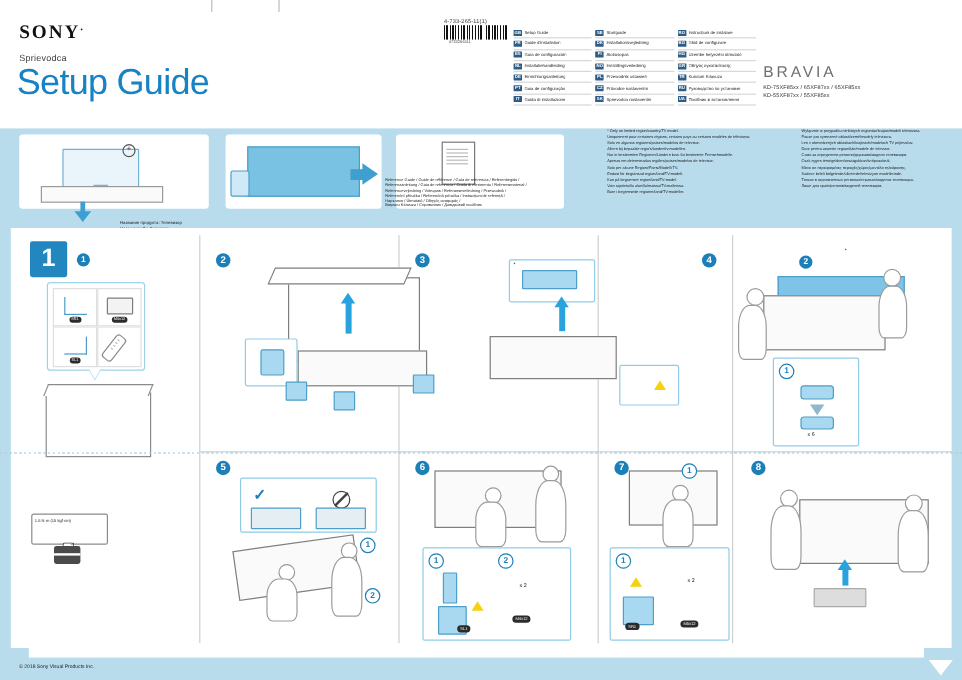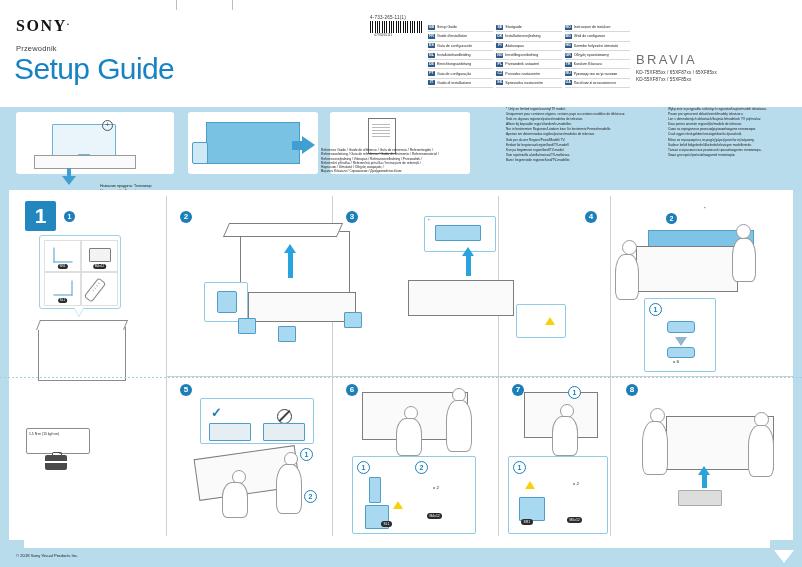--- a/index.html
+++ b/index.html
@@ -147,21 +147,21 @@
 </style>
 </head>
 <body>
 
 <div class="page">
 
   <div class="cropmark" style="left:176px;top:0;width:1px;height:10px;"></div>
   <div class="cropmark" style="left:232px;top:0;width:1px;height:10px;"></div>
 
   <div class="sony-logo"><span>SONY</span><span class="dot">.</span></div>
-  <div class="kicker">Przewodnik</div>
+  <div class="kicker">Sprievodca</div>
   <div class="maintitle">Setup Guide</div>
 
   <div class="partno">4-733-265-11(1)</div>
   <div class="barcode"></div>
   <div class="barcode-num">4733265111</div>
 
   <div class="langtable">
     <div class="langcol">
       <div class="langrow">
           <span class="langcode">GB</span>

